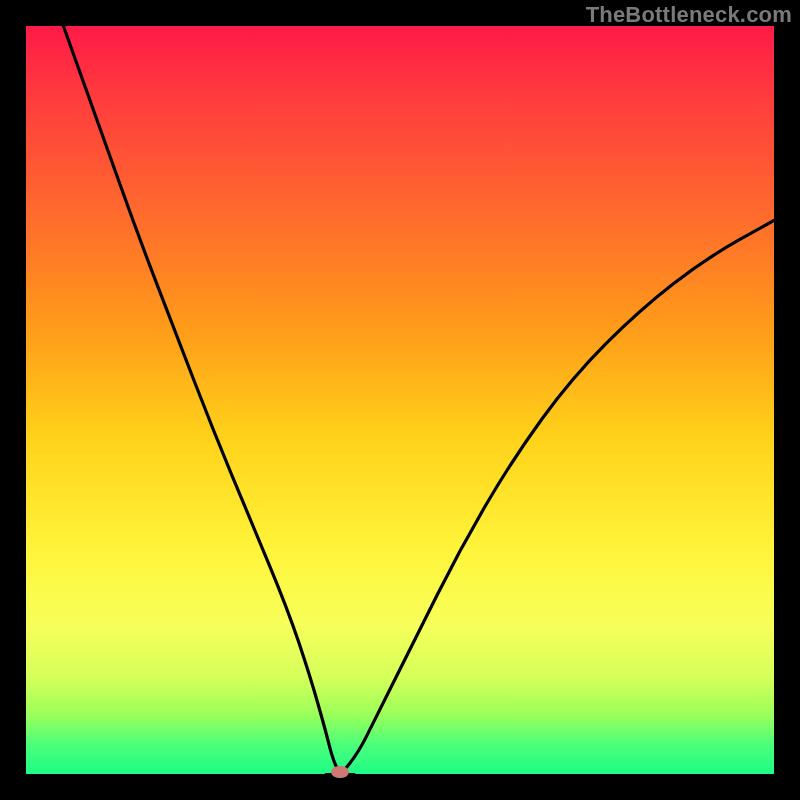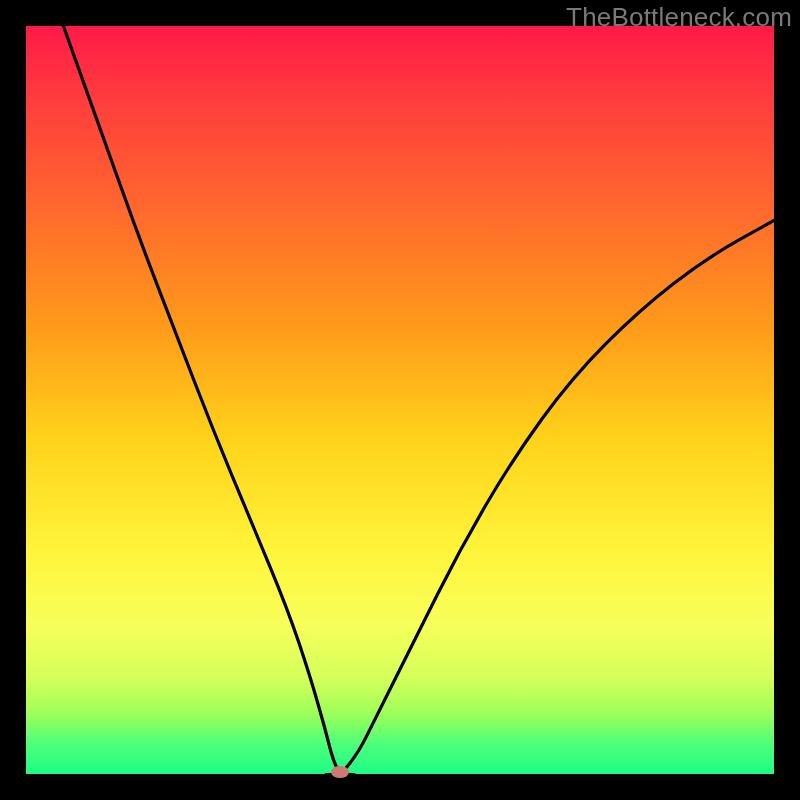--- a/index.html
+++ b/index.html
@@ -38,22 +38,22 @@
       #9cff5a 92%,
       #4dff7a 96%,
       #1dfc86 100%
     );
   }
   .watermark {
     position: absolute;
     top: 2px;
     right: 8px;
     color: #7a7a7a;
-    font-size: 26px;
-    font-weight: 400;
+    font-size: 22px;
+    font-weight: 700;
     letter-spacing: 0.2px;
     user-select: none;
   }
   svg.curve {
     position: absolute;
     left: 0;
     top: 0;
     width: 748px;
     height: 748px;
   }

